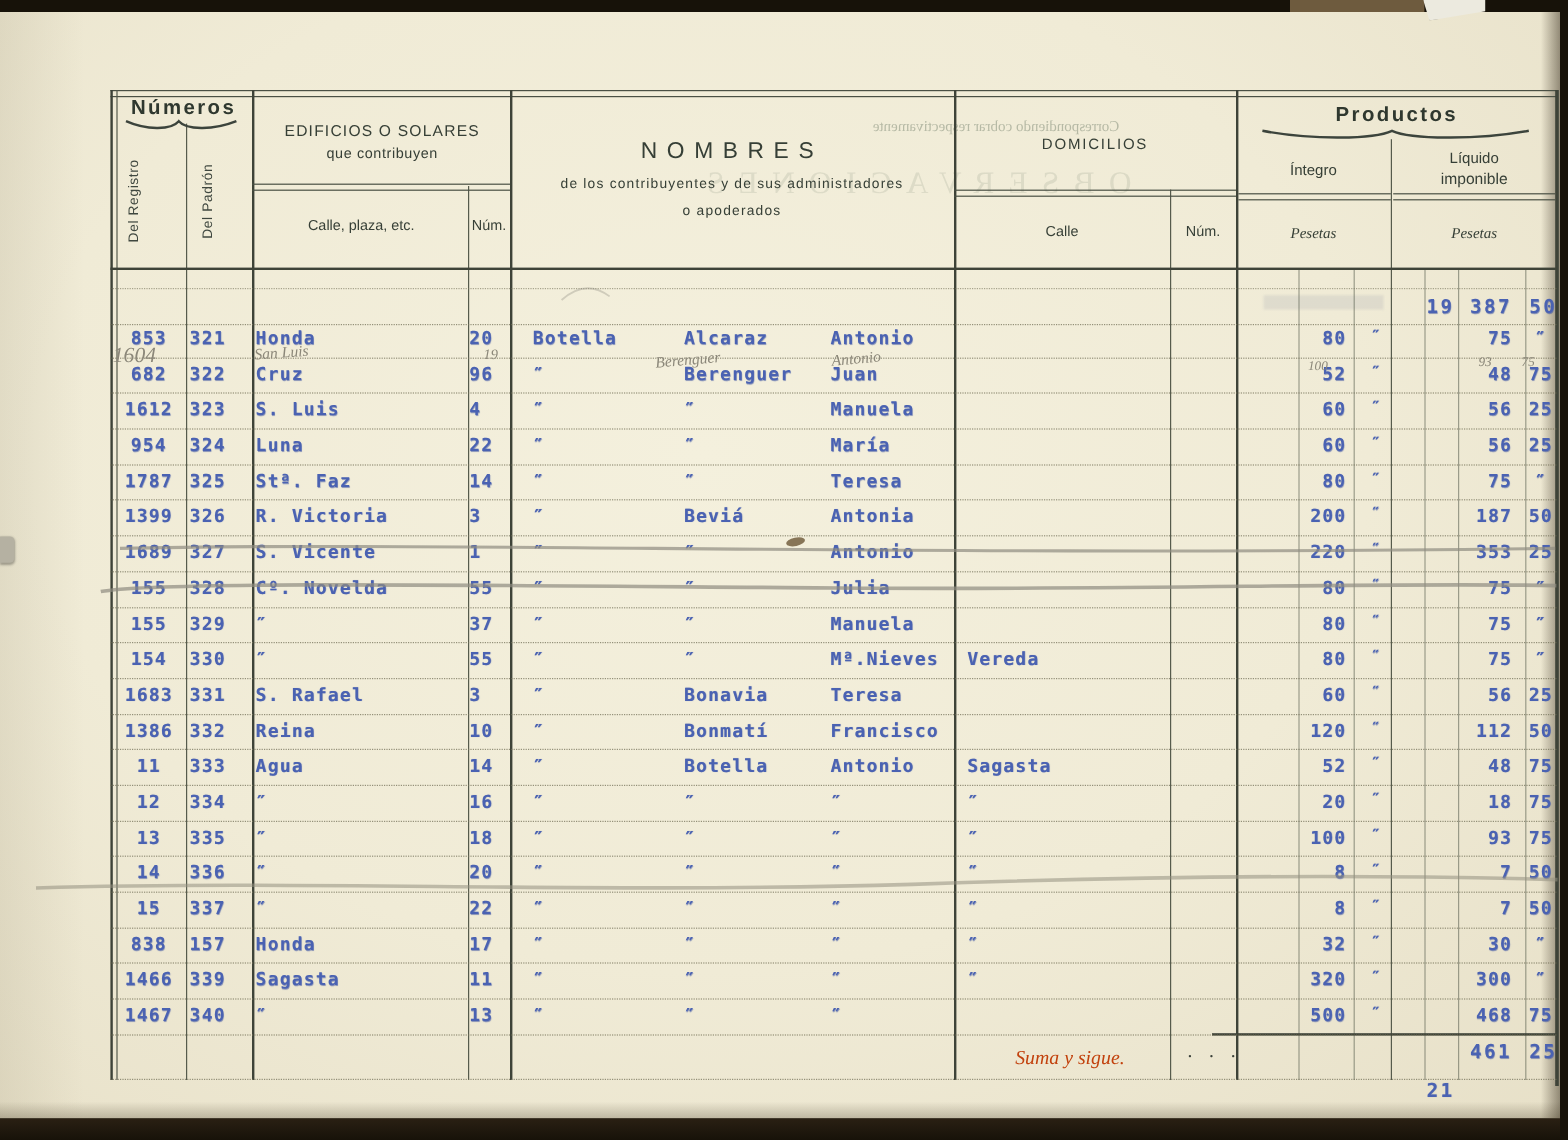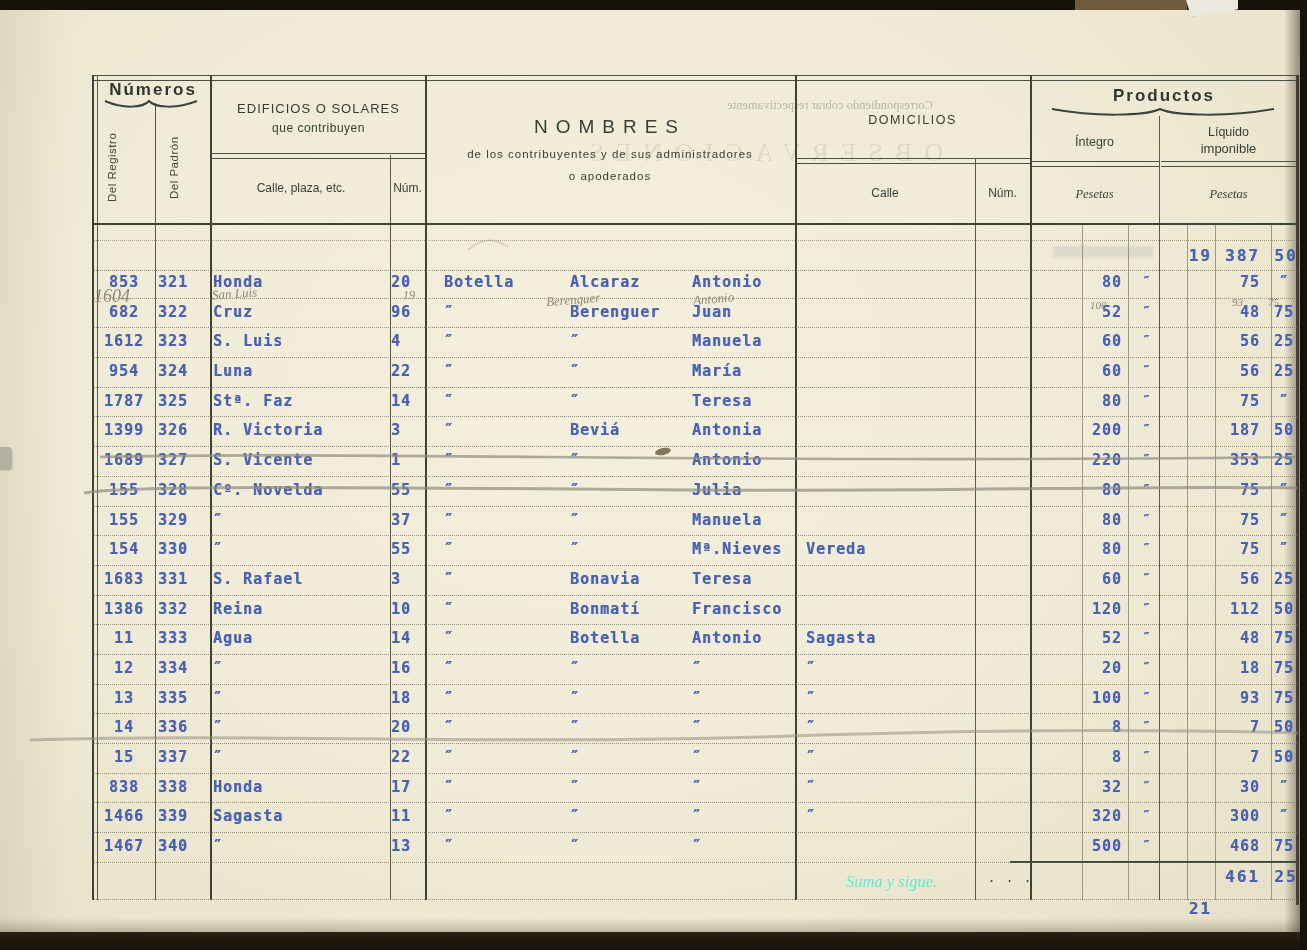--- a/index.html
+++ b/index.html
@@ -388,21 +388,21 @@
     <span class="c ink n2">″</span>
     <span class="c ink n3">″</span>
     <span class="c ink dom">″</span>
     <span class="c ink int">8</span>
     <span class="c ink intc">″</span>
     <span class="c ink liq">7</span>
     <span class="c ink liqc">50</span>
   </div>
         <div class="trow">
     <span class="c ink reg">838</span>
-    <span class="c ink pad">338</span>
+    <span class="c ink pad">157</span>
     <span class="c ink calle">Honda</span>
     <span class="c ink num">17</span>
     <span class="c ink n1">″</span>
     <span class="c ink n2">″</span>
     <span class="c ink n3">″</span>
     <span class="c ink dom">″</span>
     <span class="c ink int">32</span>
     <span class="c ink intc">″</span>
     <span class="c ink liq">30</span>
     <span class="c ink liqc">″</span>
@@ -440,21 +440,21 @@
     <div class="pencil" style="left:94px;top:286px;font-size:18px;">1604</div>
     <div class="pencil" style="left:212px;top:286px;font-size:13px;transform:rotate(-4deg);">San Luis</div>
     <div class="pencil" style="left:403px;top:288px;font-size:12px;">19</div>
     <div class="pencil" style="left:546px;top:292px;font-size:13px;transform:rotate(-5deg);">Berenguer</div>
     <div class="pencil" style="left:693px;top:291px;font-size:13px;transform:rotate(-5deg);">Antonio</div>
     <div class="pencil" style="left:1090px;top:299px;font-size:11px;">100</div>
     <div class="pencil" style="left:1232px;top:296px;font-size:11px;">93</div>
     <div class="pencil" style="left:1268px;top:296px;font-size:11px;">75</div>
 
     <div>
-      <div class="print serif-it" style="left:846px;top:872px;width:150px;text-align:left;font-size:16.5px;color:#5eead4;">Suma y sigue.</div>
+      <div class="print serif-it" style="left:846px;top:872px;width:150px;text-align:left;font-size:16.5px;color:#c2410c;">Suma y sigue.</div>
       <div class="print serif-it" style="left:990px;top:868px;width:80px;text-align:left;font-size:16px;word-spacing:10px;color:#3a4038;">.   .   .</div>
       <span class="ink sum-num" style="left:1150px;top:867px;width:62px;margin-top:32px;">21</span>
       <span class="ink sum-num" style="left:1188px;top:867px;width:72px;">461</span>
       <span class="ink sum-num" style="left:1273px;top:867px;width:26px;text-align:center;">25</span>
     </div>
   </div>
 
   <svg class="overlay" width="1307" height="950">
     <path d="M100,457 C360,451 760,464 1296,457" stroke="#8f8c80" stroke-width="2.6" fill="none" opacity="0.7"></path>
     <path d="M84,493 C130,484 420,488 700,490 C950,492 1150,485 1297,488" stroke="#8f8c80" stroke-width="3" fill="none" opacity="0.7"></path>

